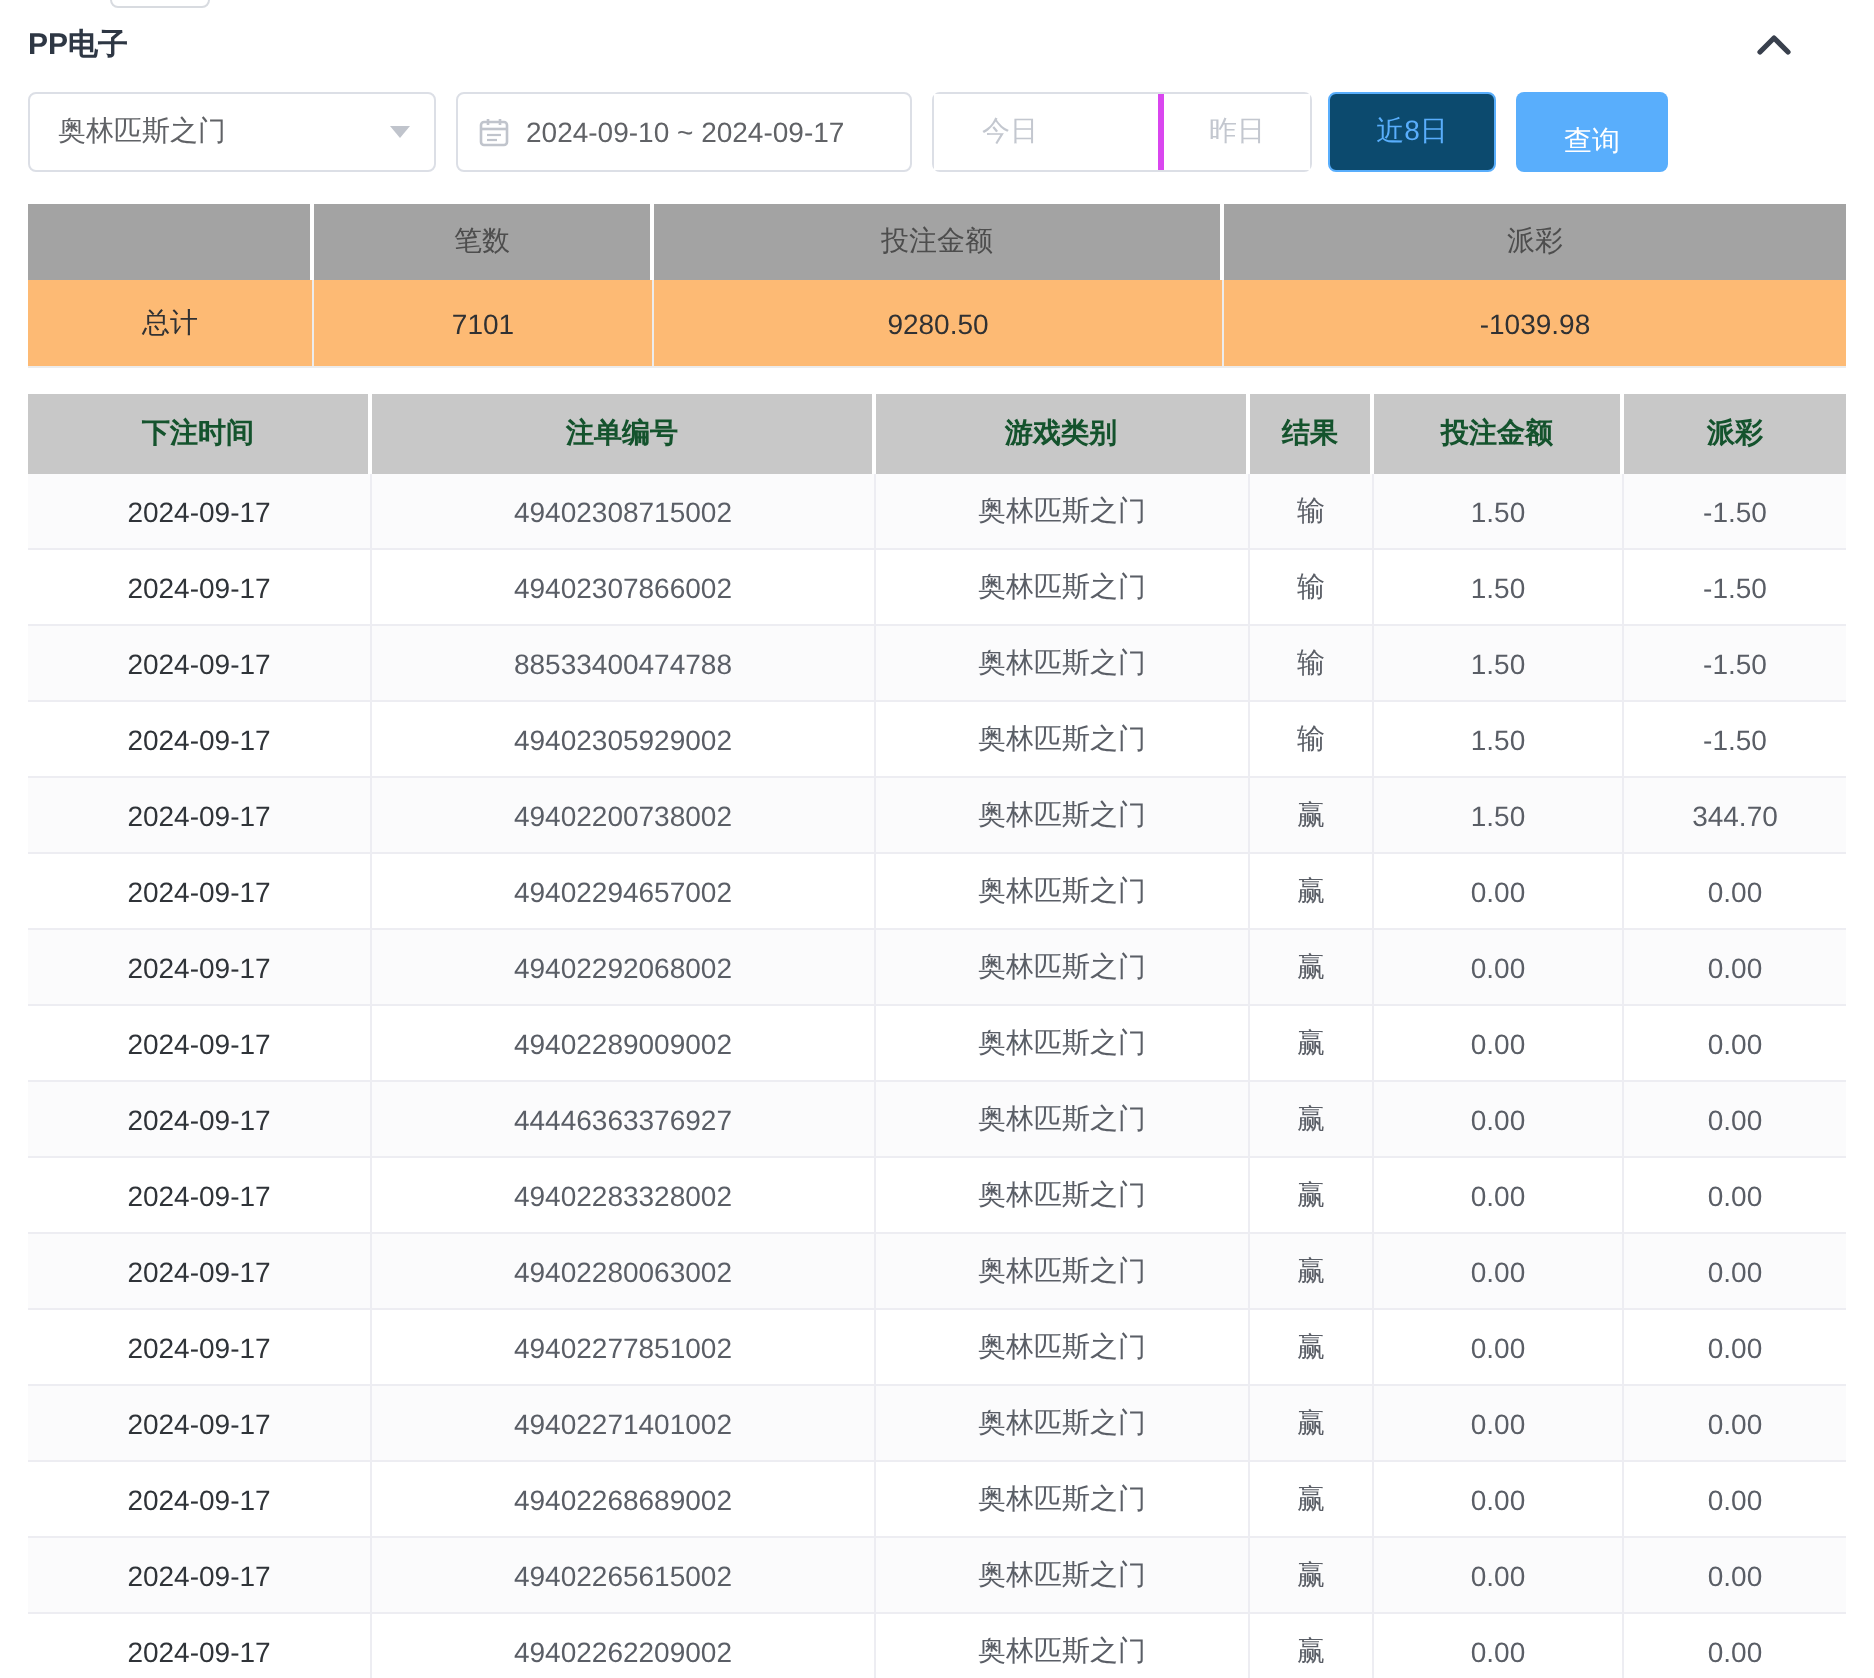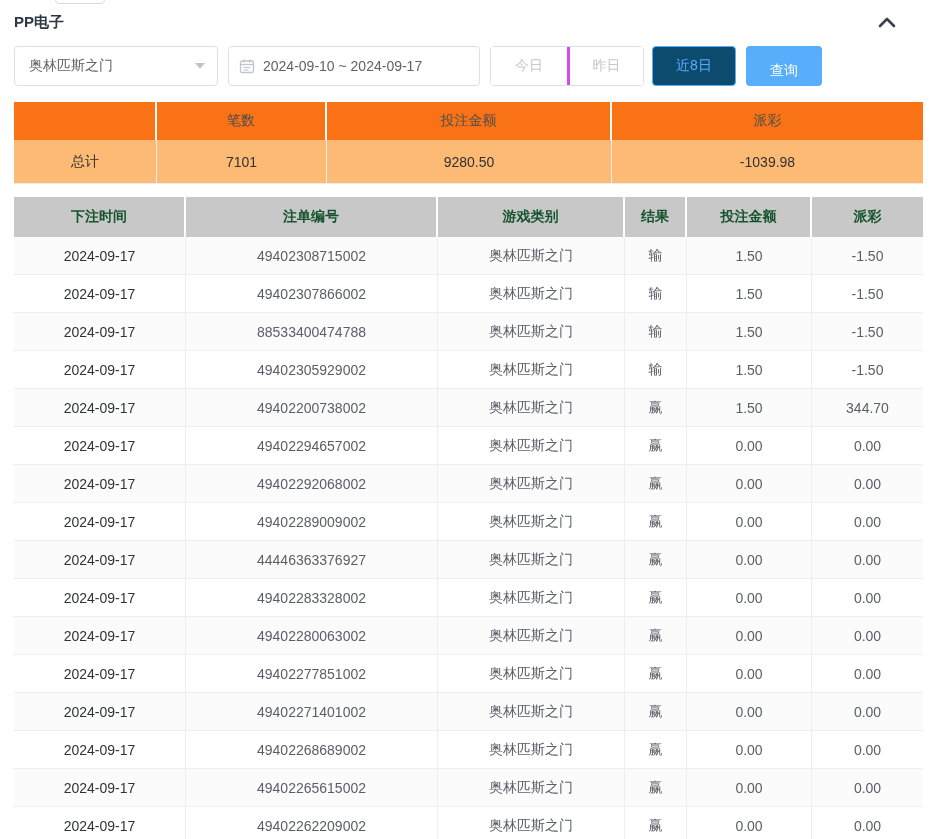--- a/index.html
+++ b/index.html
@@ -32,45 +32,45 @@
   .select-box {
     width: 204px; height: 40px; border: 1px solid #dcdfe6; border-radius: 4px;
     display: flex; align-items: center; justify-content: space-between;
     padding: 0 12px 0 14px; font-size: 14px; color: #606266; background: #fff; cursor: pointer;
   }
   .caret-down {
     width: 0; height: 0; border-left: 5px solid transparent; border-right: 5px solid transparent;
     border-top: 6px solid #c0c4cc;
   }
   .date-box {
-    margin-left: 10px; width: 252px; height: 40px; border: 1px solid #dcdfe6; border-radius: 4px;
+    margin-left: 10px; width: 228px; height: 40px; border: 1px solid #dcdfe6; border-radius: 4px;
     display: flex; align-items: center; padding: 0 10px; background: #fff; cursor: pointer;
   }
   .date-box .cal { margin-right: 8px; display: flex; }
   .date-text { font-size: 14px; color: #606266; white-space: nowrap; }
 
-  .quick-group { margin-left: 10px; display: flex; border: 1px solid #dcdfe6; border-radius: 4px; height: 40px; }
+  .quick-group { margin-left: 10px; display: flex; border: 1px solid #dcdfe6; border-radius: 4px; height: 40px; gap: 36px; }
   .quick-btn {
     min-width: 76px; height: 38px; background: #fff; border: none; font-size: 14px;
     color: #c3c7cf; cursor: pointer; font-family: inherit; padding: 0 18px;
   }
   .quick-btn + .quick-btn { border-left: 3px solid #d946ef; }
   .quick-btn.active-standalone {
     margin-left: 8px; min-width: 84px; height: 40px; border: 1px solid #59aefc; border-radius: 4px;
     color: #59aefc; background: #0c4a6e;
   }
   .query-btn {
     margin-left: 10px; min-width: 76px; height: 40px; border: none; border-radius: 4px;
     background: #59aefc; color: #fff; font-size: 14px; cursor: pointer; font-family: inherit; padding: 16px 20px;
   }
 
   
   .summary-table { width: 909px; margin-top: 16px; border-collapse: separate; border-spacing: 0; table-layout: fixed; }
   .summary-table th {
-    background: #f97316; height: 38px; font-size: 14px; font-weight: 400; color: #4d4d4d;
+    background: #a3a3a3; height: 38px; font-size: 14px; font-weight: 400; color: #4d4d4d;
     border-right: 2px solid #fff; text-align: center;
   }
   .summary-table th:last-child { border-right: none; }
   .summary-table td {
     height: 44px; text-align: center; font-size: 14px; color: #303133; background: #fdba74;
     border-right: 1px solid #ececec; border-bottom: 1px solid #ececec;
   }
   .summary-table td:last-child { border-right: none; }
   .neg { color: #f56c6c; }
 

